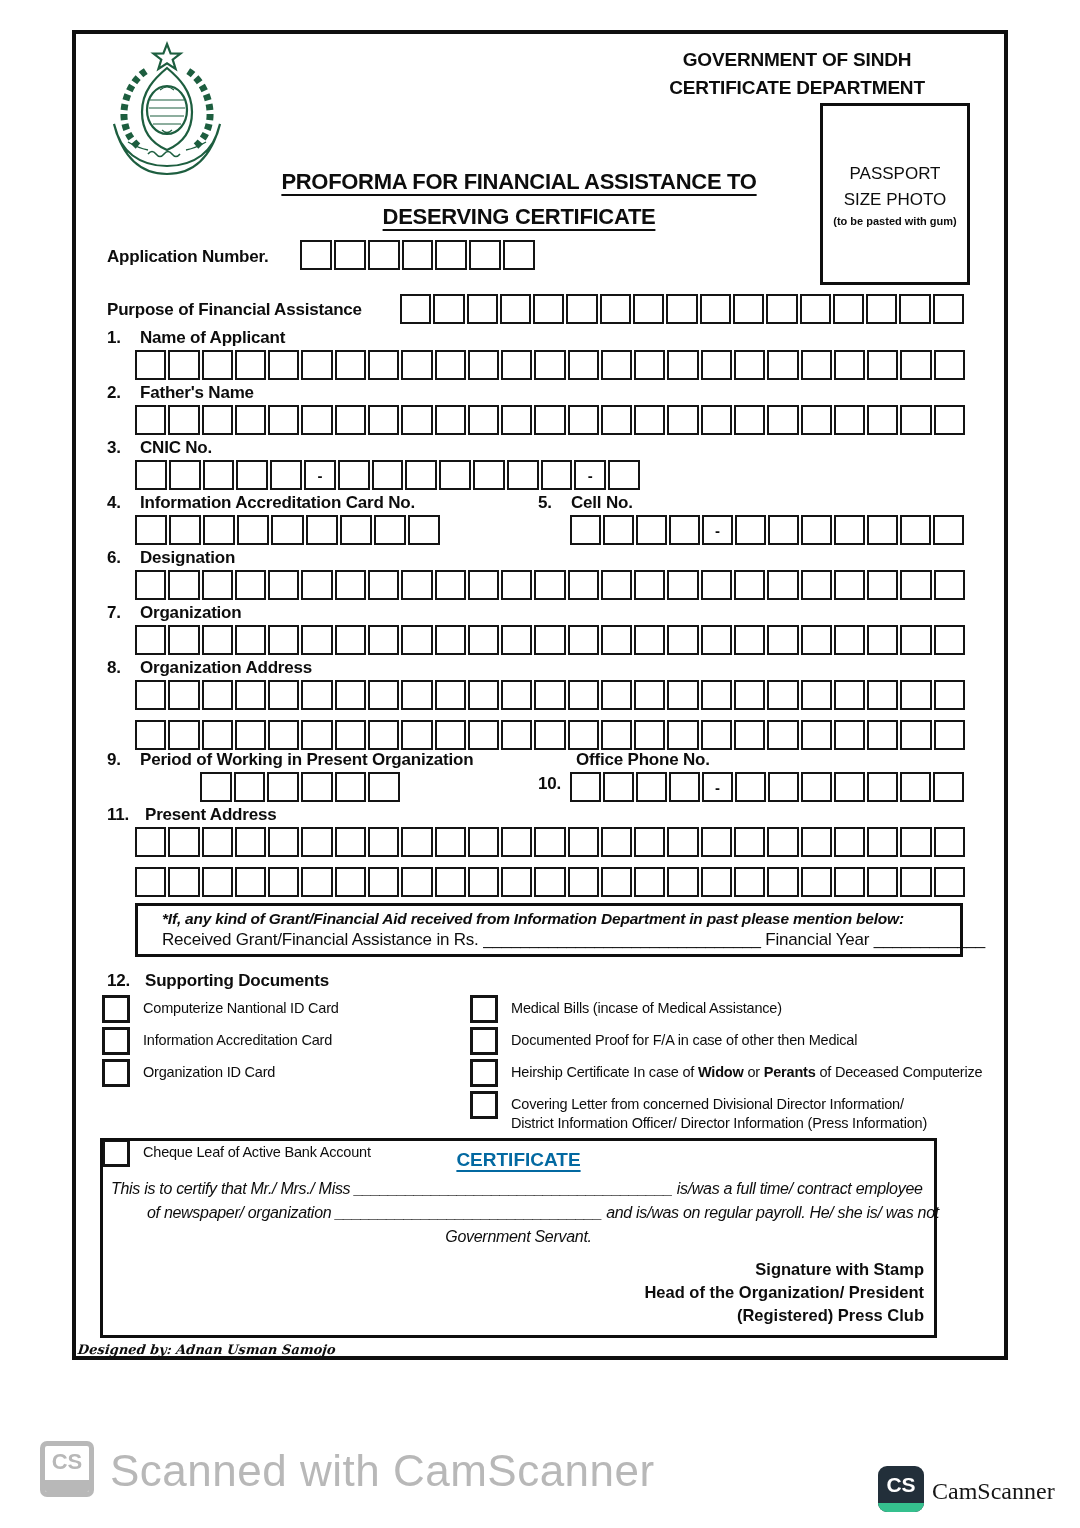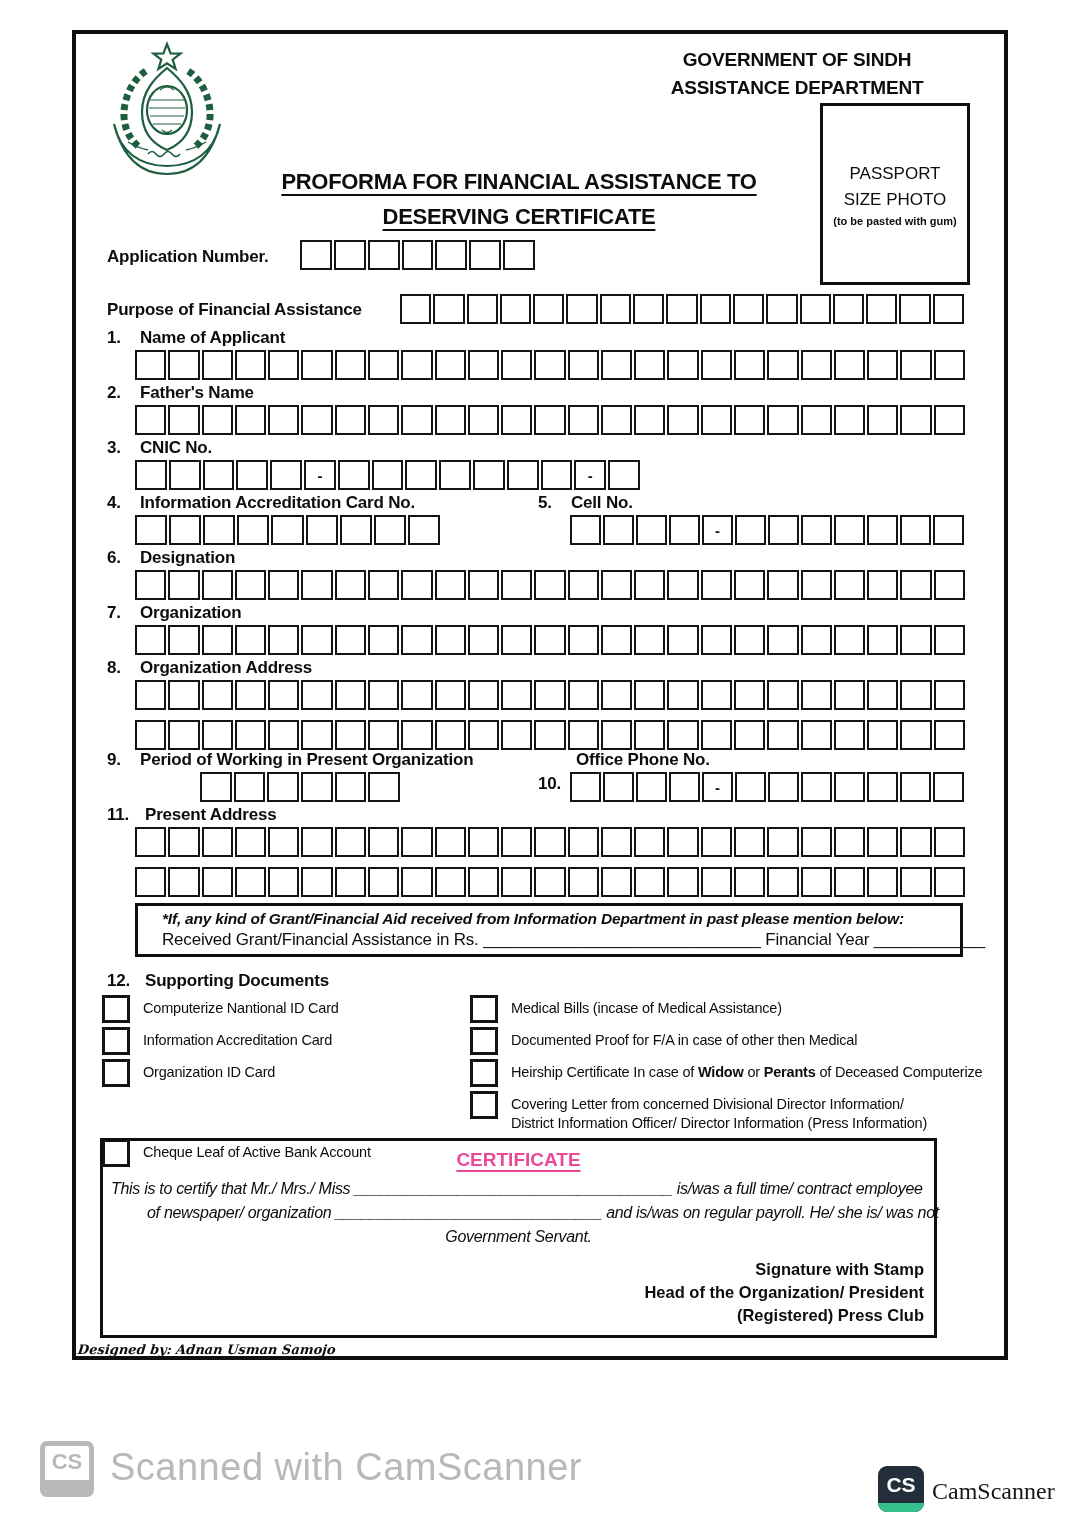--- a/index.html
+++ b/index.html
@@ -40,35 +40,35 @@
   .grant .g1 { font-style:italic; font-weight:bold; font-size:15.5px; color:#0d0d0d; letter-spacing:-0.2px; white-space:nowrap; }
   .grant .g2 { font-size:17px; color:#0d0d0d; margin-top:2px; letter-spacing:-0.2px; white-space:nowrap; }
 
   
   .chk { width:28px; height:28px; border:3px solid #141414; background:#fff; flex:none; }
   .doc-row { display:flex; align-items:flex-start; gap:13px; }
   .doc-lbl { font-size:14.5px; color:#0d0d0d; letter-spacing:-0.2px; line-height:19px; padding-top:4px; white-space:nowrap; }
 
   
   .cert { left:24px; top:1104px; width:837px; height:200px; border:3px solid #0f0f0f; }
-  .cert-title { text-align:center; font-weight:bold; font-size:19px; margin-top:8px; color:#ec4899; }
+  .cert-title { text-align:center; font-weight:bold; font-size:19px; margin-top:8px; color:#0369a1; }
   .cert-title span { text-decoration:underline; text-underline-offset:4px; text-decoration-thickness:2px; }
   .cert-line { font-style:italic; font-size:16px; color:#0d0d0d; letter-spacing:-0.3px; line-height:24px; white-space:nowrap; }
   .sign { position:absolute; right:10px; bottom:8px; text-align:right;
           font-weight:bold; font-size:16.5px; line-height:23px; color:#0d0d0d; }
 
   .designed { left:2px; top:1308px; font-family:"DejaVu Serif", serif; font-style:italic;
               font-weight:bold; font-size:13px; color:#0d0d0d; transform:skewX(-6deg); }
 
   
   .wm-icon { left:40px; top:1441px; width:54px; height:56px; border:5px solid #b8b8b8;
              border-radius:7px; background:#fff; overflow:hidden; }
   .wm-icon .cs { text-align:center; font-weight:bold; font-size:22px; color:#b8b8b8; line-height:32px; }
   .wm-icon .bar { position:absolute; left:0; right:0; bottom:0; height:12px; background:#b8b8b8; }
-  .wm-text { left:110px; top:1446px; font-size:38px; color:#b8b8b8; letter-spacing:0.5px; }
+  .wm-text { left:110px; top:1446px; font-size:44px; color:#b8b8b8; letter-spacing:0.5px; }
   .br-icon { left:878px; top:1466px; width:46px; height:46px; background:#222f3a; border-radius:9px; overflow:hidden; }
   .br-icon .cs { text-align:center; font-weight:bold; font-size:21px; color:#ffffff; line-height:38px; }
   .br-icon .bar { position:absolute; left:0; right:0; bottom:0; height:9px; background:#35c08e; }
   .br-text { left:932px; top:1478px; font-family:"Liberation Serif", serif; font-size:24px; color:#161616; }
 </style>
 </head>
 <body>
 
 <div class="canvas">
   <div class="page">
@@ -83,21 +83,21 @@
         <path d="M40,108 C26,96 22,76 30,56 C34,46 40,38 48,33" stroke-width="7" stroke-dasharray="6 4"></path>
         <path d="M98,108 C112,96 116,76 108,56 C104,46 98,38 90,33" stroke-width="7" stroke-dasharray="6 4"></path>
         <path d="M16,86 C22,114 42,128 69,128 C96,128 116,114 122,86 C112,124 92,136 69,136 C46,136 26,124 16,86 Z"></path>
         <path d="M30,104 q10,6 20,8 M88,112 q10,-2 20,-8" stroke-width="1.4"></path>
         <path d="M50,116 q4,-5 8,0 q4,5 8,0 q4,-5 8,0 q4,5 8,0" stroke-width="1.6"></path>
       </g>
     </svg>
 
     <div class="abs gov-text">
       <div>GOVERNMENT OF SINDH</div>
-      <div>ASSISTANCE DEPARTMENT</div>
+      <div>CERTIFICATE DEPARTMENT</div>
     </div>
 
     <div class="abs photo-box">
       <div class="l1">PASSPORT</div>
       <div class="l1">SIZE PHOTO</div>
       <div class="l3">(to be pasted with gum)</div>
     </div>
 
     <div class="abs title">
       <div><span>PROFORMA FOR FINANCIAL ASSISTANCE TO</span></div>

